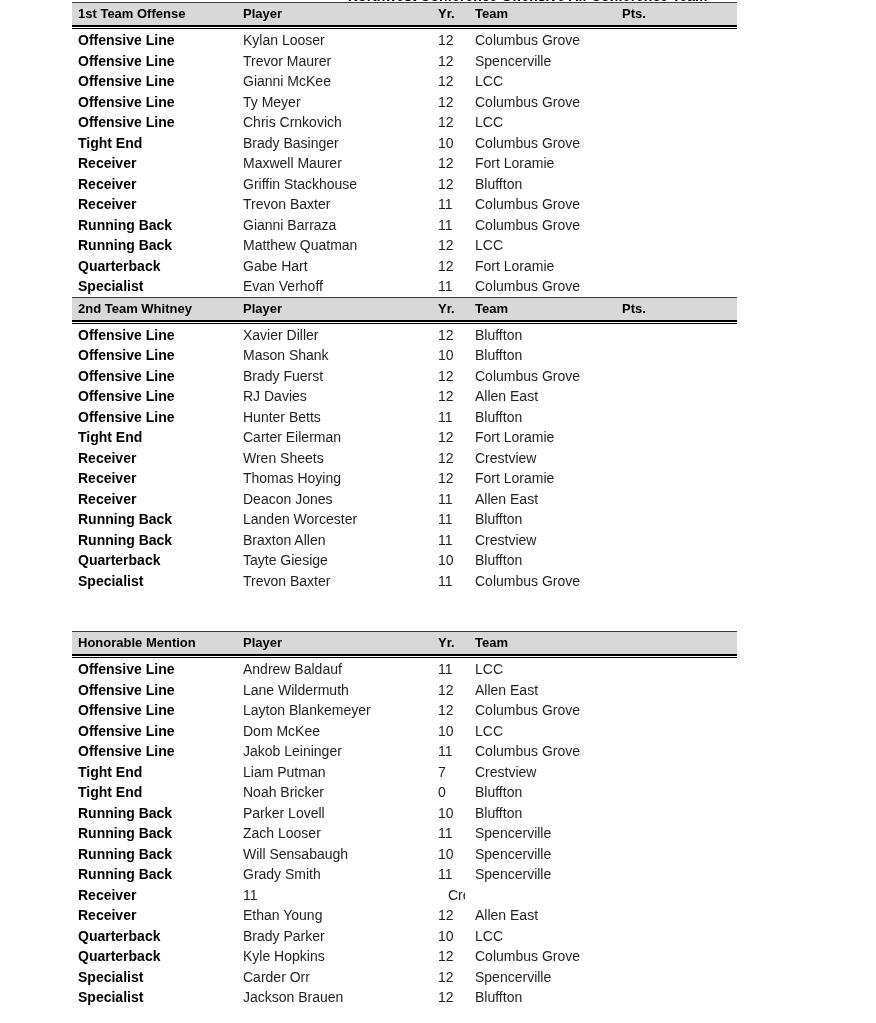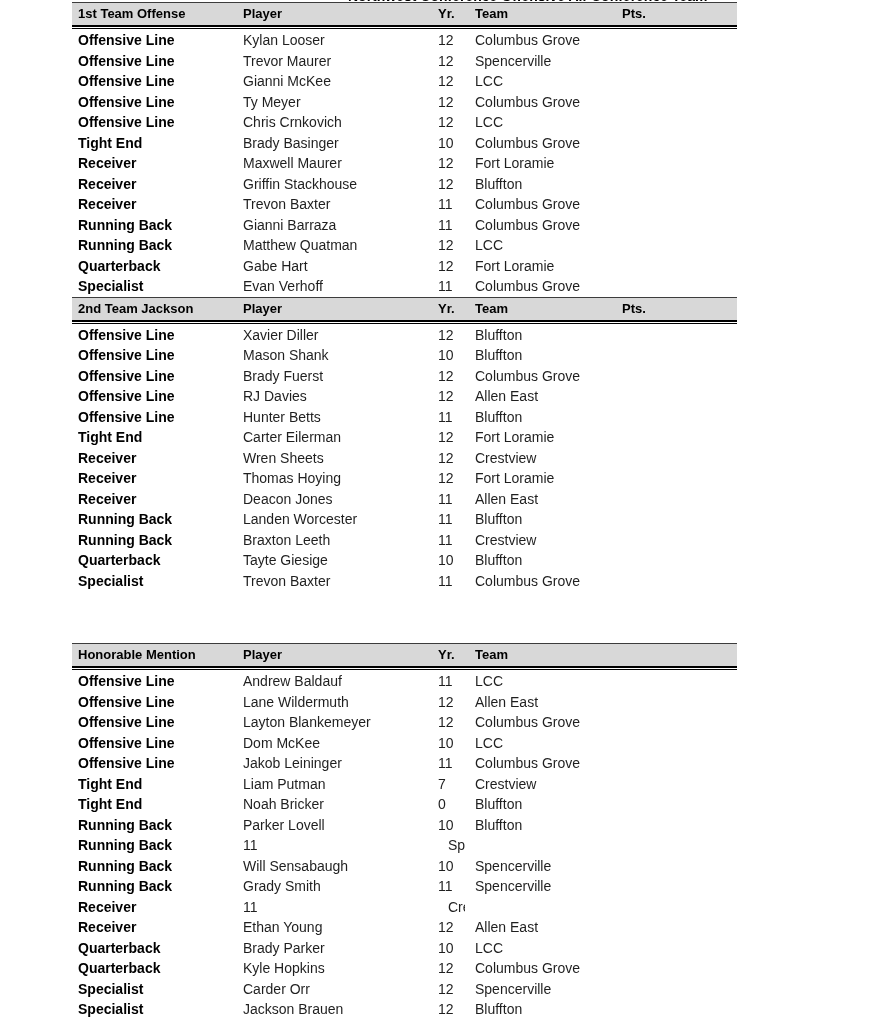--- a/index.html
+++ b/index.html
@@ -33,21 +33,21 @@
     color: #000;
     white-space: nowrap;
   }
   .wrap {
     position: absolute;
     left: 72px;
     top: 2px;
     width: 665px;
   }
   .tbl { width: 665px; }
-  .tbl-hm { margin-top: 52px; }
+  .tbl-hm { margin-top: 40px; }
   .hdr, .row {
     display: grid;
     grid-template-columns: 171px 195px 27px 150px 1fr;
   }
   .hdr {
     background: #d8d8d8;
     border-top: 1px solid #3c3c3c;
     border-bottom: 2px solid #000;
     height: 22px;
     line-height: 22px;
@@ -180,21 +180,21 @@
           <div class="c player">Evan Verhoff</div>
           <div class="c yr">11</div>
           <div class="c team">Columbus Grove</div>
           <div class="c pts"></div>
         </div>
       </div>
   </section>
 
   <section class="tbl">
     <div class="hdr">
-      <div class="c pos">2nd Team Jackson</div>
+      <div class="c pos">2nd Team Whitney</div>
       <div class="c player">Player</div>
       <div class="c yr">Yr.</div>
       <div class="c team">Team</div>
       <div class="c pts">Pts.</div>
     </div>
     <div class="rows">
         <div class="row">
           <div class="c pos">Offensive Line</div>
           <div class="c player">Xavier Diller</div>
           <div class="c yr">12</div>
@@ -259,21 +259,21 @@
         </div>
         <div class="row">
           <div class="c pos">Running Back</div>
           <div class="c player">Landen Worcester</div>
           <div class="c yr">11</div>
           <div class="c team">Bluffton</div>
           <div class="c pts"></div>
         </div>
         <div class="row">
           <div class="c pos">Running Back</div>
-          <div class="c player">Braxton Leeth</div>
+          <div class="c player">Braxton Allen</div>
           <div class="c yr">11</div>
           <div class="c team">Crestview</div>
           <div class="c pts"></div>
         </div>
         <div class="row">
           <div class="c pos">Quarterback</div>
           <div class="c player">Tayte Giesige</div>
           <div class="c yr">10</div>
           <div class="c team">Bluffton</div>
           <div class="c pts"></div>
@@ -348,20 +348,21 @@
         </div>
         <div class="row">
           <div class="c pos">Running Back</div>
           <div class="c player">Parker Lovell</div>
           <div class="c yr">10</div>
           <div class="c team">Bluffton</div>
           <div class="c pts"></div>
         </div>
         <div class="row">
           <div class="c pos">Running Back</div>
+          <div class="c player">Zach Looser</div>
           <div class="c yr">11</div>
           <div class="c team">Spencerville</div>
           <div class="c pts"></div>
         </div>
         <div class="row">
           <div class="c pos">Running Back</div>
           <div class="c player">Will Sensabaugh</div>
           <div class="c yr">10</div>
           <div class="c team">Spencerville</div>
           <div class="c pts"></div>

